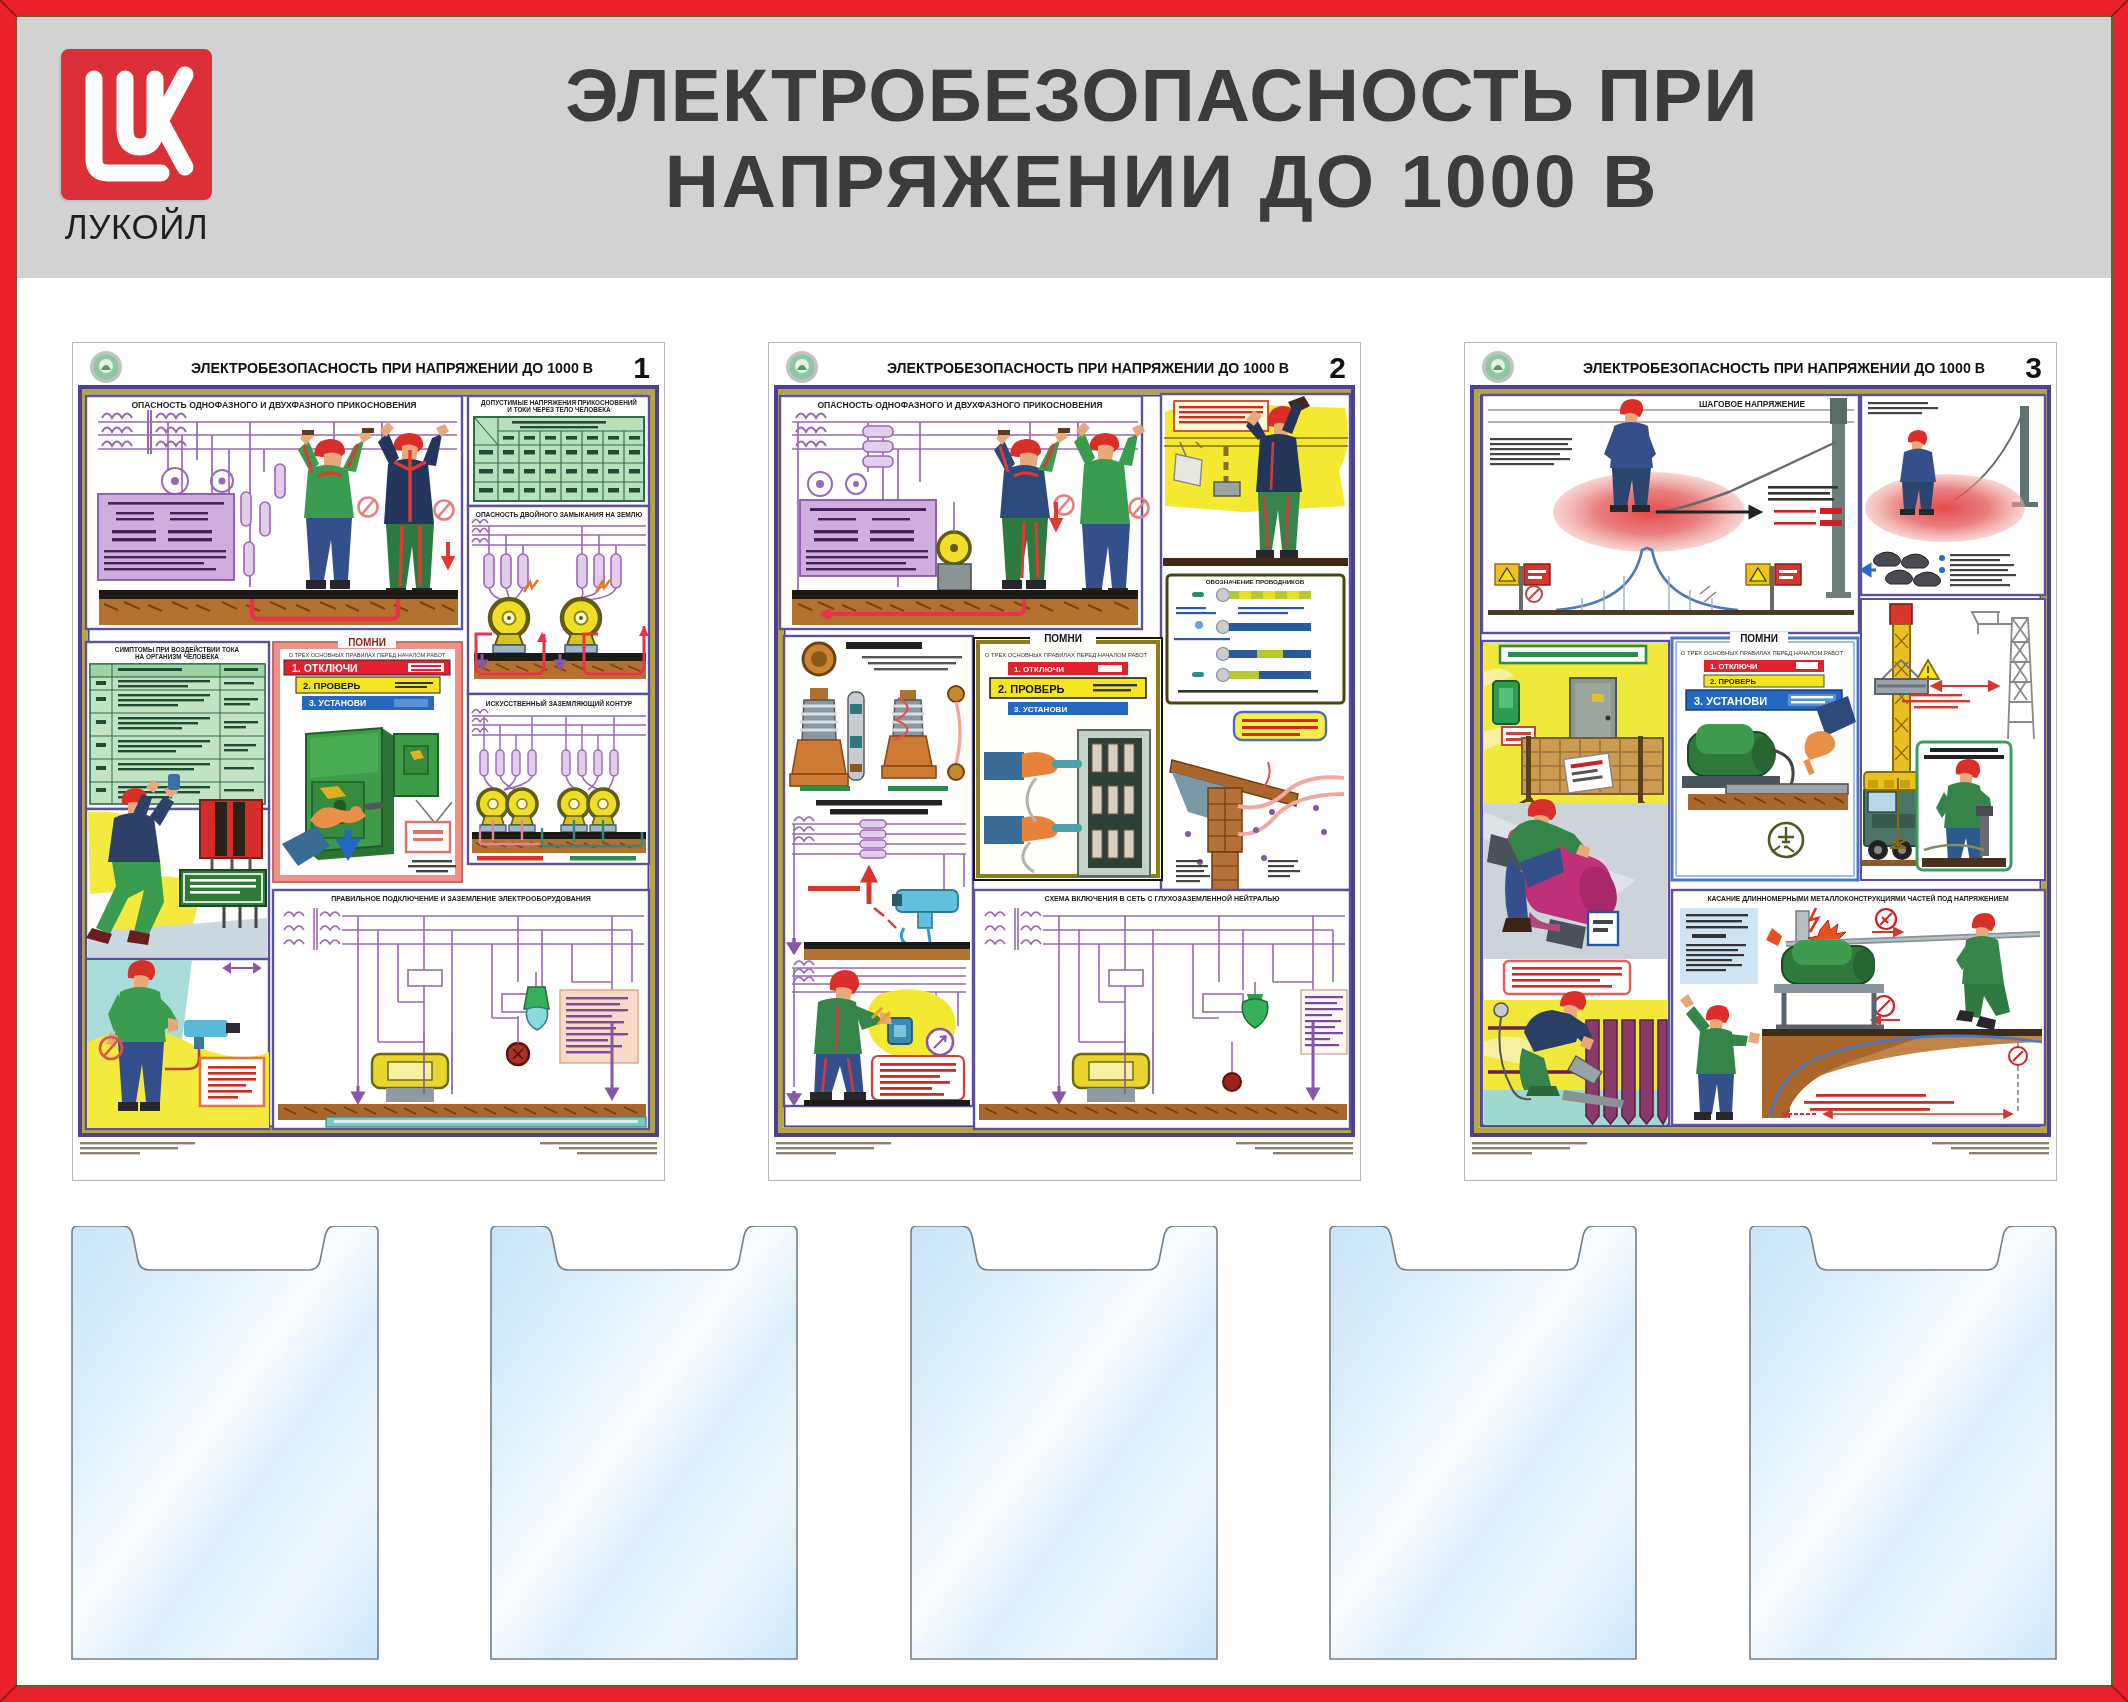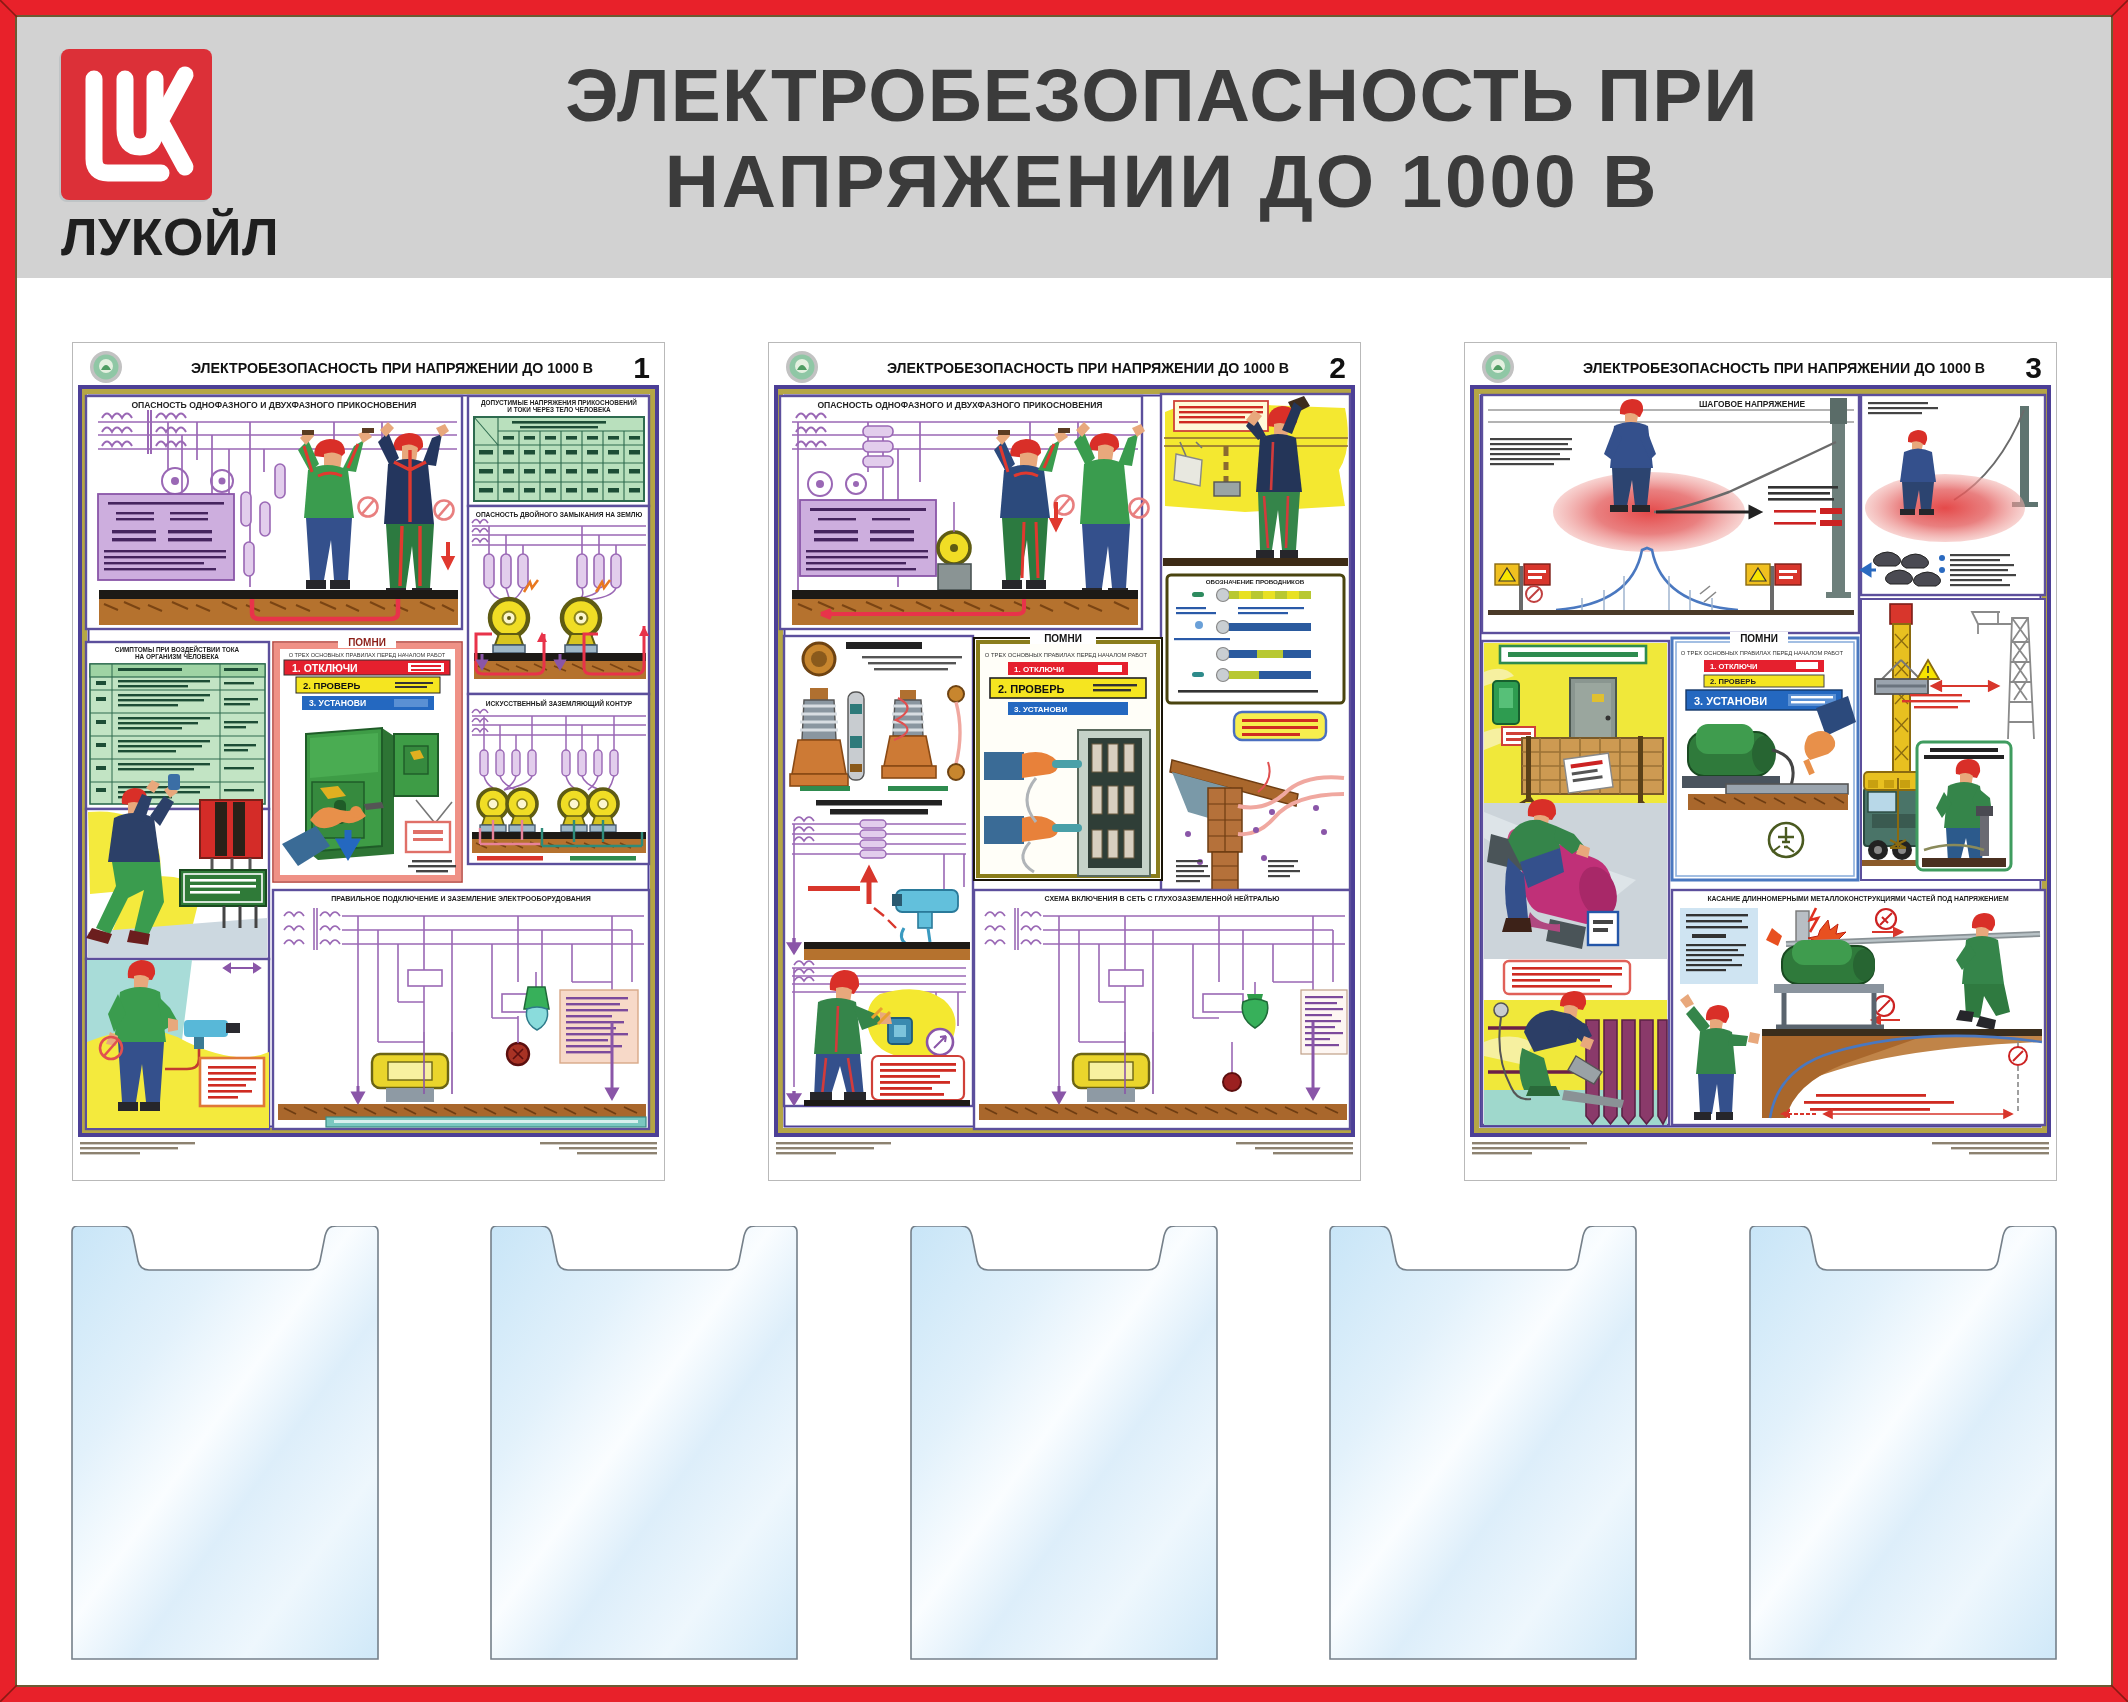--- a/index.html
+++ b/index.html
@@ -25,21 +25,21 @@
 <div class="abs" style="left:61px;top:49px;width:151px;height:151px;background:#dc3038;border-radius:8px;box-shadow:-2px 2px 0 #bfc4c6;"></div>
 
 <svg class="abs" style="left:61px;top:49px;" width="151" height="151" viewBox="0 0 151 151">
   <g fill="none" stroke="#fff" stroke-width="17" stroke-linecap="round" stroke-linejoin="round">
     <path d="M 33,30 V 110 Q 33,124 47,124 L 100,124"></path>
     <path d="M 64,30 V 80 Q 64,98 79,98 Q 94,98 94,80 V 30"></path>
     <path d="M 124,26 L 99,72 L 124,118"></path>
   </g>
 </svg>
 
-<div class="abs" style="left:61px;top:207px;width:151px;text-align:center;font-weight:bold;font-size:52px;color:#1f1f1f;letter-spacing:0.5px;">ЛУКОЙЛ</div>
+<div class="abs" style="left:61px;top:207px;width:151px;text-align:center;font-weight:normal;font-size:35px;color:#1f1f1f;letter-spacing:0.5px;">ЛУКОЙЛ</div>
 
 <div class="abs" style="left:0;top:52px;width:2324px;text-align:center;font-weight:bold;font-size:75px;color:#3b3b3b;letter-spacing:1.2px;">ЭЛЕКТРОБЕЗОПАСНОСТЬ ПРИ</div>
 
 <div class="abs" style="left:0;top:138px;width:2324px;text-align:center;font-weight:bold;font-size:75px;color:#3b3b3b;letter-spacing:2.8px;">НАПРЯЖЕНИИ ДО 1000 В</div>
 
 <svg class="abs" style="left:0;top:342px;" width="2128" height="845" viewBox="0 0 2128 845">
 <defs>
 
   <g id="sheet">
     <rect x="0.5" y="0.5" width="592" height="838" fill="#ffffff" stroke="#b9b9b9" stroke-width="1"></rect>

